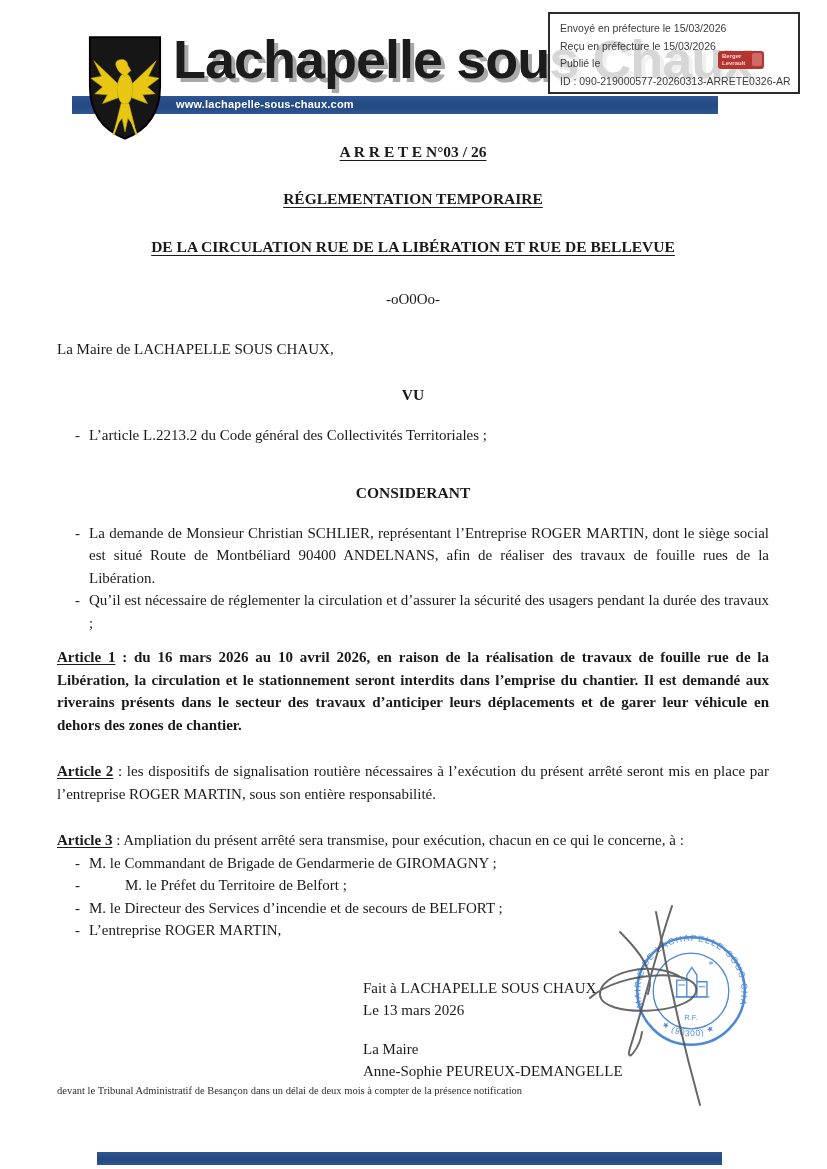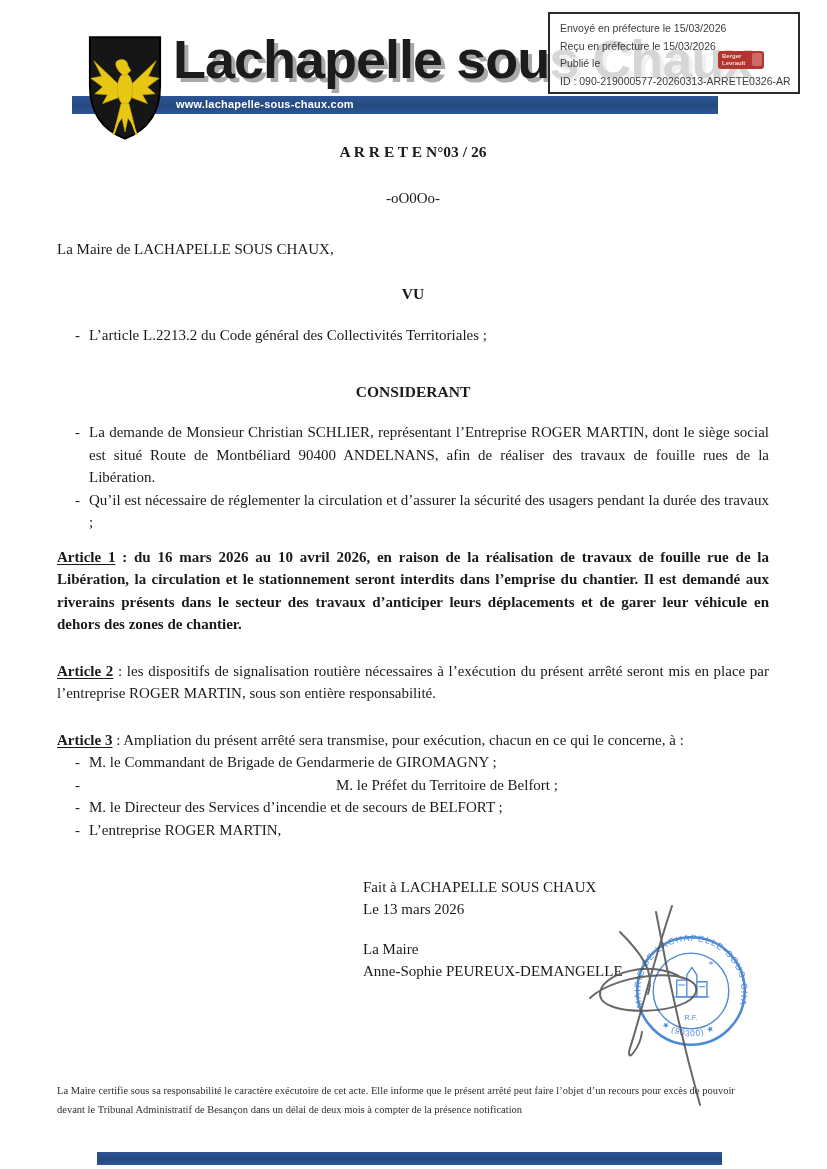--- a/index.html
+++ b/index.html
@@ -40,23 +40,23 @@
     padding:2px 0 0 4px;box-sizing:border-box;
   }
   .bl-logo i{
     position:absolute;right:2px;top:2px;width:10px;height:13px;
     background:#cf6a66;border-radius:2px;
   }
   
   .content{position:absolute;left:57px;top:140px;width:712px;font-size:15px;line-height:1.5;}
   .c-head{
     text-align:center;font-weight:bold;font-size:15.5px;
-    text-underline-offset:3px;margin:0 0 24px 0;
-  }
-  .sep{text-align:center;margin:18px 0 28px 0;font-size:15px;}
+    text-decoration:underline;text-underline-offset:3px;margin:0 0 24px 0;
+  }
+  .sep{text-align:center;margin:30px 0 28px 0;font-size:15px;}
   .intro{margin:0 0 22px 0;}
   .sec-head{
     text-align:center;font-weight:bold;font-size:15.5px;
     text-underline-offset:3px;margin:18px 0 18px 0;
   }
   .dlist{margin:0 0 10px 0;}
   .dlist .li{display:flex;}
   .dlist .dash{width:32px;padding-left:18px;box-sizing:border-box;flex:none;}
   .dlist .txt{flex:1;text-align:justify;}
   .article{margin:12px 0 24px 0;text-align:justify;}
@@ -111,20 +111,22 @@
         <span>Berger</span><br>
         <span>Levrault</span>
         <i></i>
       </span>
     </div>
     <div class="row"><span>ID : 090-219000577-20260313-ARRETE0326-AR</span></div>
   </div>
 
   <div class="content">
     <div class="c-head">A R R E T E N°03 / 26</div>
+    <div class="c-head">RÉGLEMENTATION TEMPORAIRE</div>
+    <div class="c-head" style="margin-bottom:0;">DE LA CIRCULATION RUE DE LA LIBÉRATION ET RUE DE BELLEVUE</div>
     <div class="sep">-oO0Oo-</div>
 
     <div class="intro">La Maire de LACHAPELLE SOUS CHAUX,</div>
 
     <div class="sec-head">VU</div>
     <div class="dlist" style="margin-bottom:34px;">
       <div class="li">
         <span class="dash">-</span>
         <span class="txt">L’article L.2213.2 du Code général des Collectivités Territoriales ;</span>
       </div>
@@ -154,21 +156,21 @@
     <div class="article" style="margin-bottom:0;">
       <span class="lbl">Article 3</span><span> : Ampliation du présent arrêté sera transmise, pour exécution, chacun en ce qui le concerne, à :</span>
     </div>
     <div class="dlist art3-list">
       <div class="li">
         <span class="dash">-</span>
         <span class="txt" style="text-align:left;">M. le Commandant de Brigade de Gendarmerie de GIROMAGNY ;</span>
       </div>
       <div class="li">
         <span class="dash">-</span>
-        <span class="txt" style="text-align:center;margin-left:36px;">M. le Préfet du Territoire de Belfort ;</span>
+        <span class="txt" style="text-align:left;margin-left:36px;">M. le Préfet du Territoire de Belfort ;</span>
       </div>
       <div class="li">
         <span class="dash">-</span>
         <span class="txt" style="text-align:left;">M. le Directeur des Services d’incendie et de secours de BELFORT ;</span>
       </div>
       <div class="li">
         <span class="dash">-</span>
         <span class="txt" style="text-align:left;">L’entreprise ROGER MARTIN,</span>
       </div>
     </div>
@@ -206,19 +208,18 @@
   <svg class="handsig" width="230" height="215" viewBox="0 0 230 215">
     <g stroke="#4d4d4d" stroke-width="2" fill="none" opacity="0.85" stroke-linecap="round">
       <path d="M30,100 C 60,72 142,70 136,94 C 130,117 42,120 40,97 C 38,76 92,60 122,80"></path>
       <path d="M96,14 C 104,58 116,120 140,207"></path>
       <path d="M112,8 C 92,68 80,120 70,150 C 65,168 80,150 82,134"></path>
       <path d="M60,34 C 80,54 96,74 88,96"></path>
     </g>
   </svg>
 
   <div class="footer">
-    <div>La Maire certifie sous sa responsabilité le caractère exécutoire de cet acte. Elle informe que le présent arrêté peut faire l’objet d’un recours pour excès de pouvoir</div>
     <div>devant le Tribunal Administratif de Besançon dans un délai de deux mois à compter de la présence notification</div>
   </div>
 
   <div class="bottom-bar"></div>
 
 </div>
 
 </body></html>

